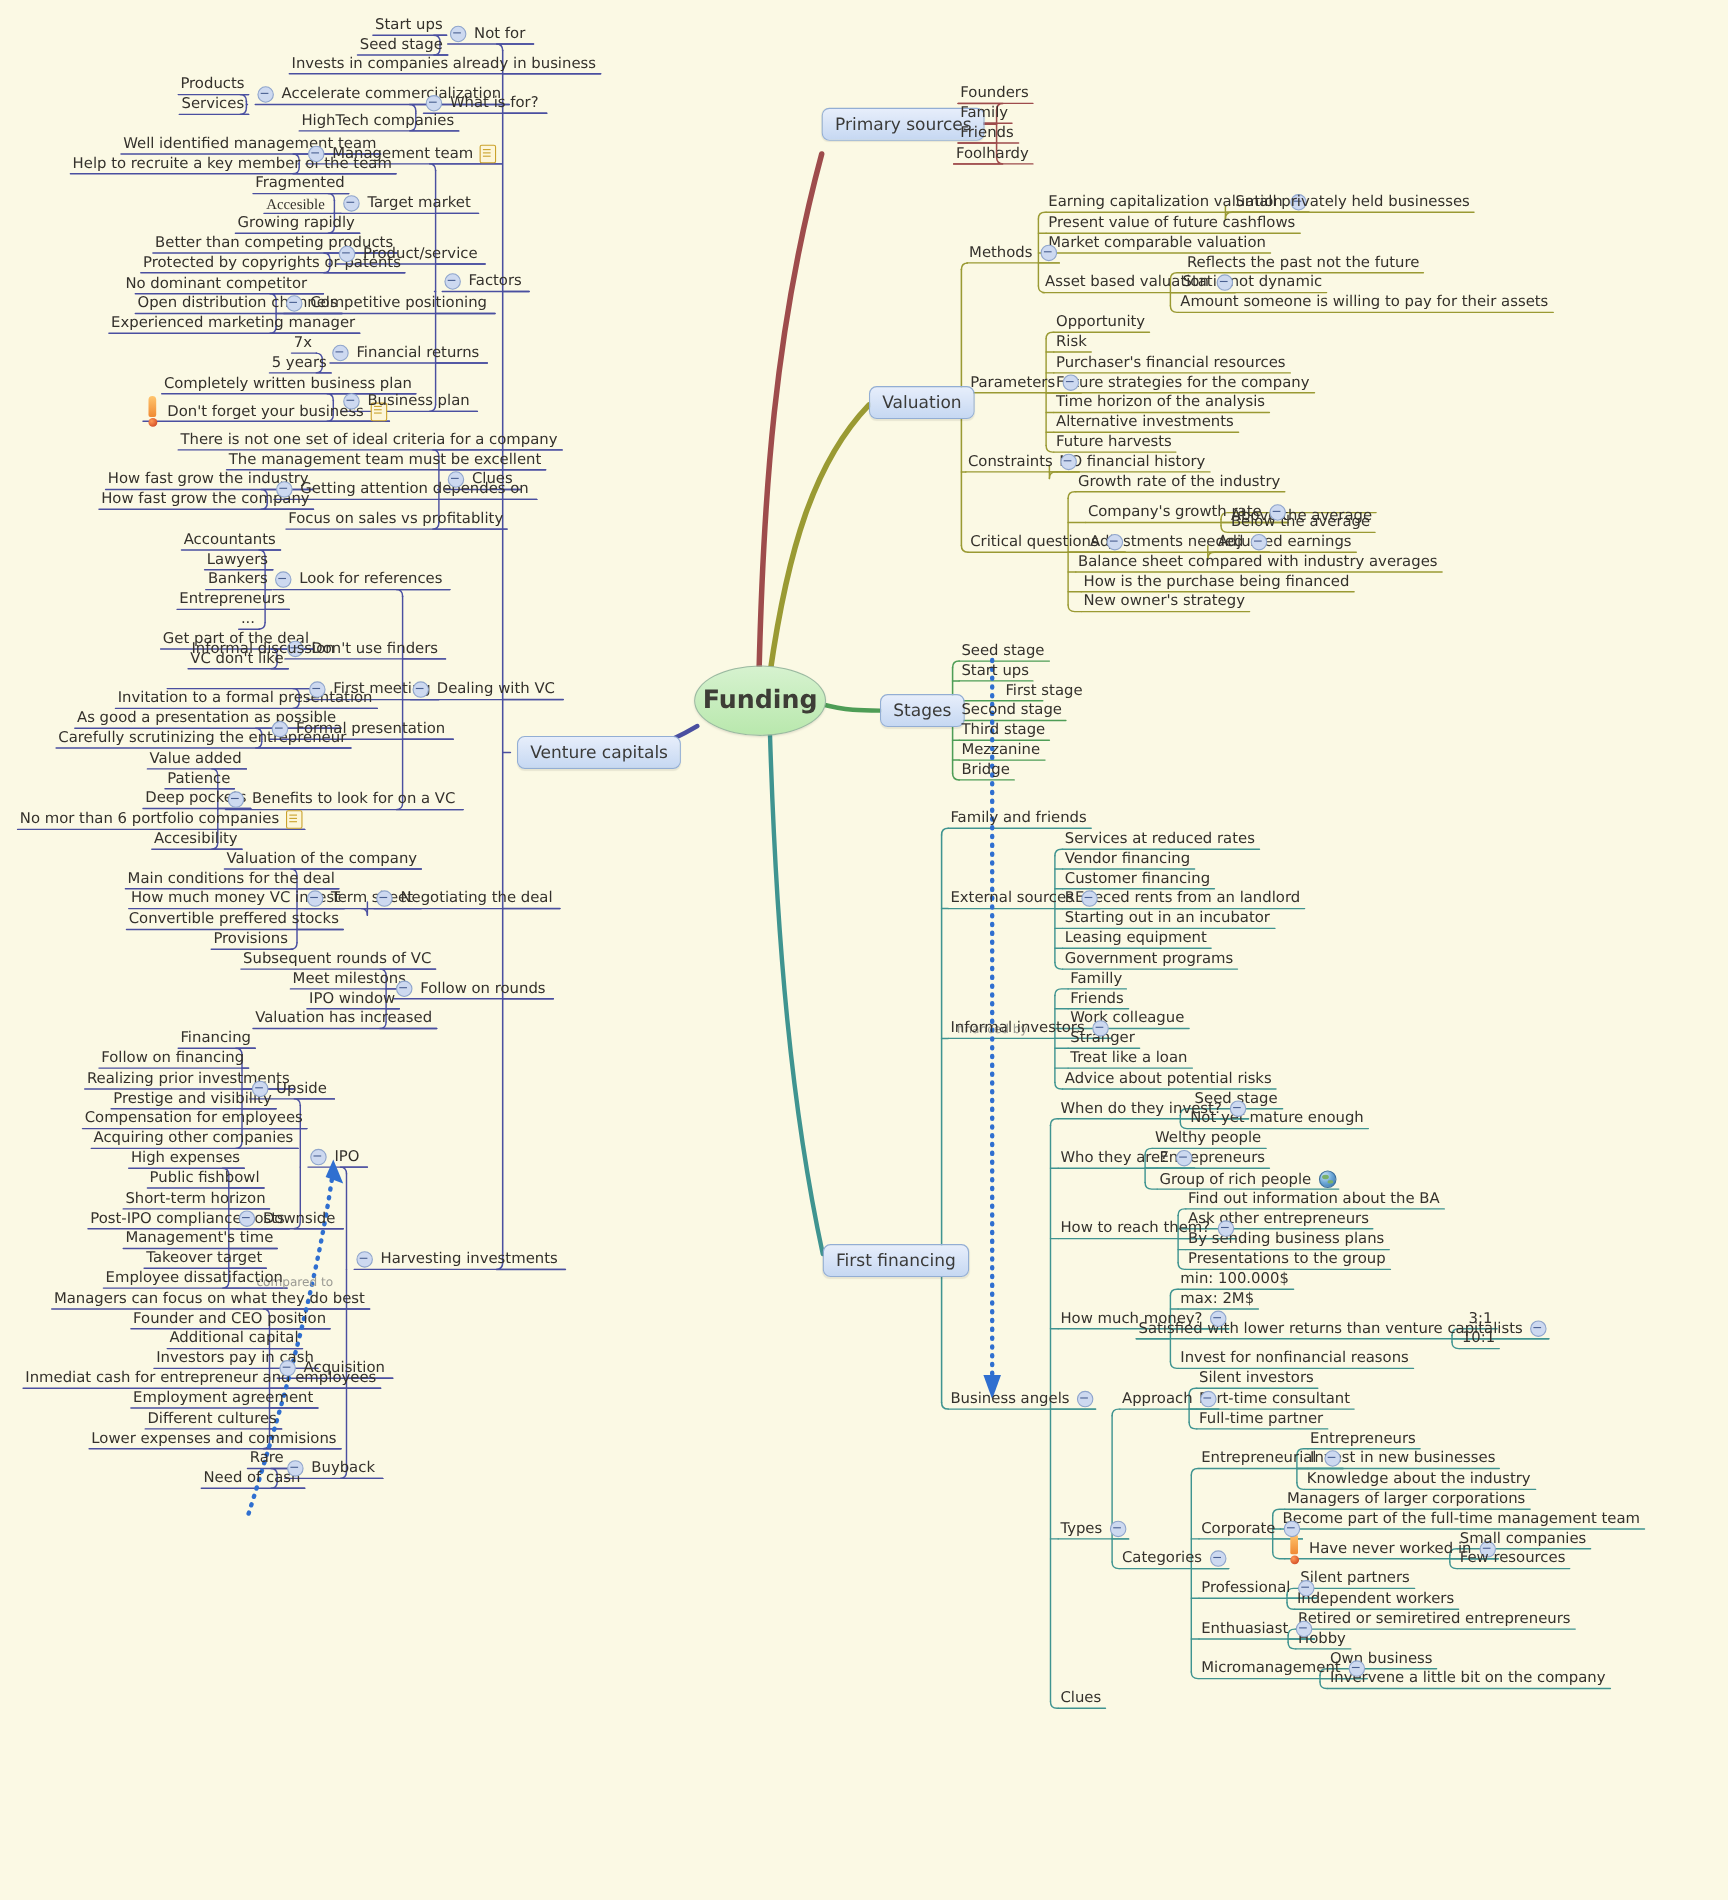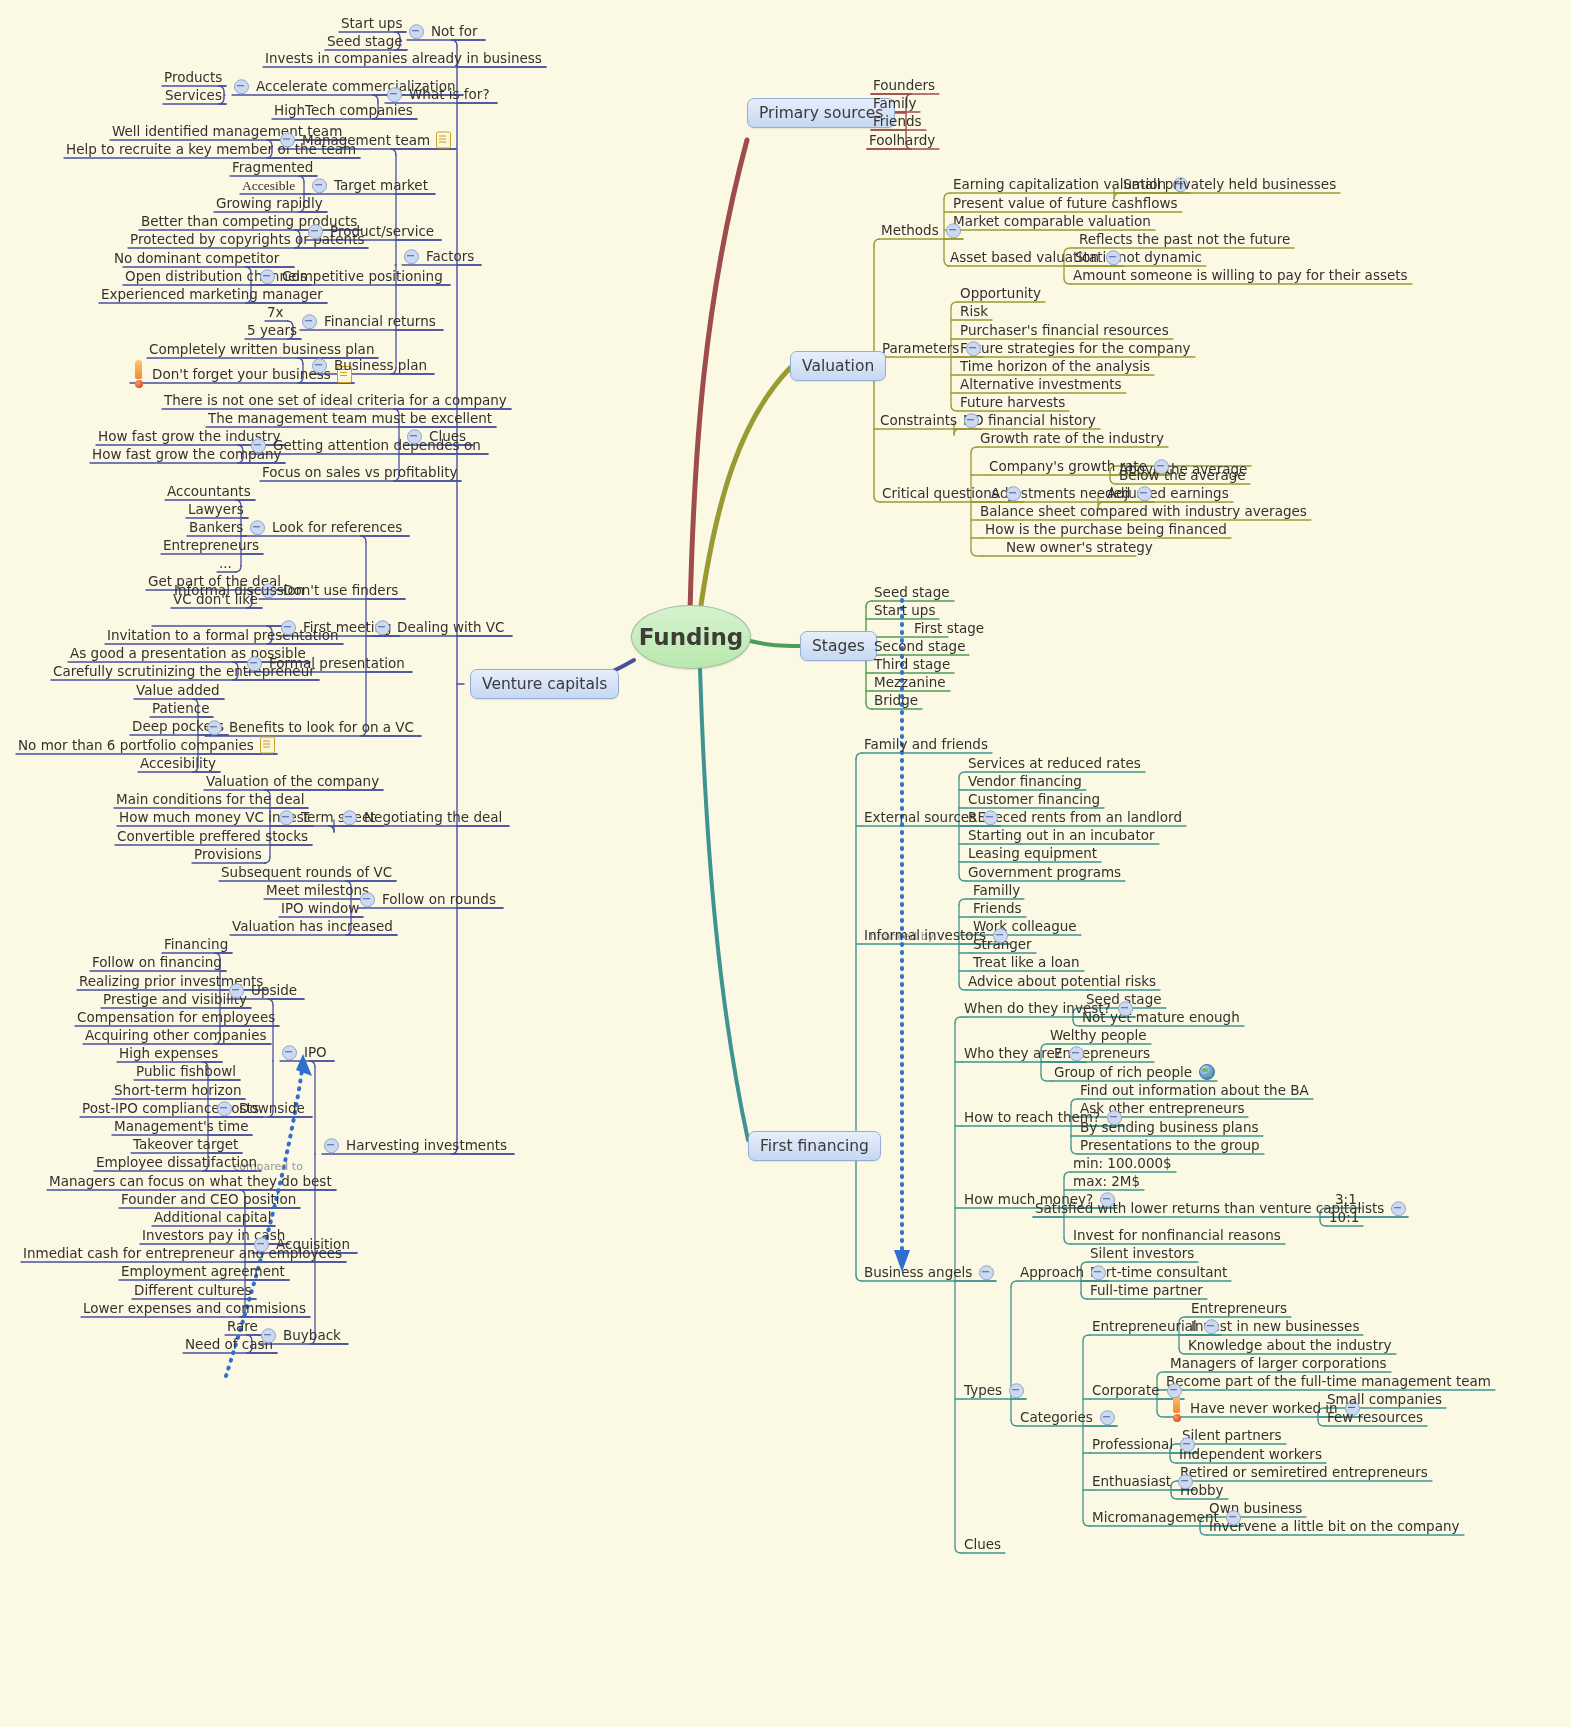--- a/index.html
+++ b/index.html
@@ -777,21 +777,21 @@
       <div class="node" style="left: 961px; top: 420px;"><span class="txt">NO financial history</span></div>
       <div class="node" style="left: 878px; top: 420px;"><span class="txt">Constraints</span><span class="tog r"></span></div>
       <div class="node" style="left: 978px; top: 438px;"><span class="txt">Growth rate of the industry</span></div>
       <div class="node" style="left: 1117px; top: 457px; margin-top: 12px;"><span class="txt">Above the average</span></div>
       <div class="node" style="left: 1117px; top: 475px;"><span class="txt">Below the average</span></div>
       <div class="node" style="left: 987px; top: 466px;"><span class="txt">Company's growth rate</span><span class="tog r"></span></div>
       <div class="node" style="left: 1105px; top: 493px;"><span class="txt">Adjusted earnings</span></div>
       <div class="node" style="left: 989px; top: 493px;"><span class="txt">Adjustments needed</span><span class="tog r"></span></div>
       <div class="node" style="left: 978px; top: 511px;"><span class="txt">Balance sheet compared with industry averages</span></div>
       <div class="node" style="left: 983px; top: 529px;"><span class="txt">How is the purchase being financed</span></div>
-      <div class="node" style="left: 1004px; top: 547px;"><span class="txt">New owner's strategy</span></div>
+      <div class="node" style="left: 983px; top: 547px;"><span class="txt">New owner's strategy</span></div>
       <div class="node" style="left: 880px; top: 493px;"><span class="txt">Critical questions</span><span class="tog r"></span></div>
       <div class="node" style="left: 872px; top: 592px;"><span class="txt">Seed stage</span></div>
       <div class="node" style="left: 872px; top: 610px;"><span class="txt">Start ups</span></div>
       <div class="node" style="left: 872px; top: 628px; margin-left: 40px;"><span class="txt">First stage</span></div>
       <div class="node" style="left: 872px; top: 646px;"><span class="txt">Second stage</span></div>
       <div class="node" style="left: 872px; top: 664px;"><span class="txt">Third stage</span></div>
       <div class="node" style="left: 872px; top: 682px;"><span class="txt">Mezzanine</span></div>
       <div class="node" style="left: 872px; top: 700px;"><span class="txt">Bridge</span></div>
       <div class="node" style="left: 862px; top: 744px;"><span class="txt">Family and friends</span></div>
       <div class="node" style="left: 966px; top: 763px;"><span class="txt">Services at reduced rates</span></div>

